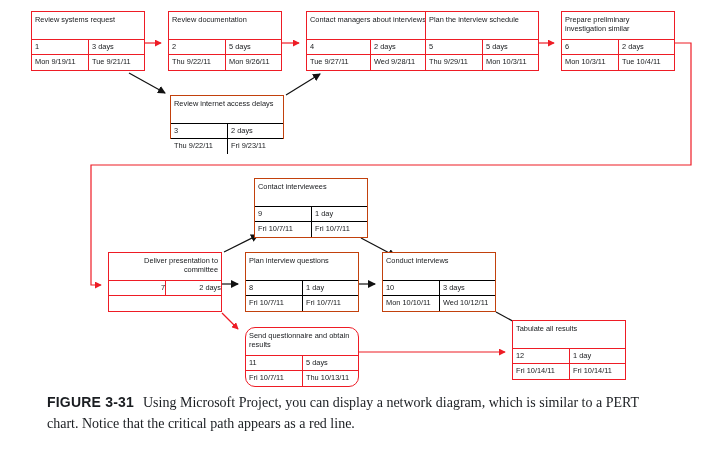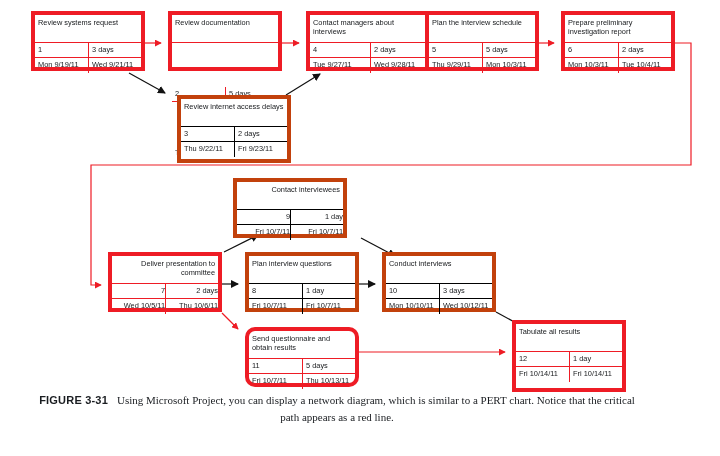--- a/index.html
+++ b/index.html
@@ -12,21 +12,21 @@
     position:relative;
   }
   #stage{position:absolute;left:0;top:0;width:720px;height:456px;}
   #wires{position:absolute;left:0;top:0;width:720px;height:456px;z-index:1;pointer-events:none;}
 
   .task{
     position:absolute;
     z-index:3;
     box-sizing:border-box;
     background:#ffffff;
-    border:4px solid #c2410c;
+    border:1px solid #c2410c;
     display:flex;
     flex-direction:column;
     font-size:7.4px;
     line-height:1.22;
     color:#17191c;
   }
   .task.crit{border-color:#ee1c25;}
   .task .t-name{
     box-sizing:border-box;
     flex:0 0 auto;
@@ -50,27 +50,26 @@
     width:50%;
     padding:2px 0 0 3px;
     overflow:hidden;
     white-space:nowrap;
   }
   .task .t-cell.right{border-left:1px solid #000000;}
   .task.crit .t-cell.right{border-left-color:#ee1c25;}
 
   #caption{
     position:absolute;
-    left:31px;top:392px;width:612px;
+    left:47px;top:392px;width:612px;
     z-index:4;
     font-family:"Liberation Serif", serif;
-    font-size:11px;
+    font-size:14px;
     line-height:1.5;
     color:#1a1d21;
-    text-align:center;
   }
   #caption .fig{font-weight:bold;font-family:"Liberation Sans",sans-serif;letter-spacing:.2px;}
   #caption .gap{display:inline-block;width:9px;}
 </style>
 </head>
 <body>
 
 <div id="stage">
 
   <svg id="wires" viewBox="0 0 720 456">
@@ -115,35 +114,35 @@
 
   <div id="boxes">
       <div class="task crit" style="left: 31px; top: 11px; width: 114px; height: 60px;">
         <div class="t-name">Review systems request</div>
         <div class="t-row mid">
           <div class="t-cell">1</div>
           <div class="t-cell right">3 days</div>
         </div>
         <div class="t-row">
           <div class="t-cell">Mon 9/19/11</div>
-          <div class="t-cell right">Wed 9/21/11</div>
-        </div>
-      </div>
-      <div class="task crit" style="left: 168px; top: 11px; width: 114px; height: 60px; gap: 44px;">
+          <div class="t-cell right">Tue 9/21/11</div>
+        </div>
+      </div>
+      <div class="task crit" style="left: 168px; top: 11px; width: 114px; height: 60px;">
         <div class="t-name">Review documentation</div>
         <div class="t-row mid">
           <div class="t-cell">2</div>
           <div class="t-cell right">5 days</div>
         </div>
         <div class="t-row">
           <div class="t-cell">Thu 9/22/11</div>
           <div class="t-cell right">Mon 9/26/11</div>
         </div>
       </div>
-      <div class="task" style="left: 177px; top: 95px; width: 114px; height: 68px;">
+      <div class="task" style="left: 170px; top: 95px; width: 114px; height: 44px;">
         <div class="t-name">Review internet access delays</div>
         <div class="t-row mid">
           <div class="t-cell">3</div>
           <div class="t-cell right">2 days</div>
         </div>
         <div class="t-row">
           <div class="t-cell">Thu 9/22/11</div>
           <div class="t-cell right">Fri 9/23/11</div>
         </div>
       </div>
@@ -163,53 +162,49 @@
         <div class="t-row mid">
           <div class="t-cell">5</div>
           <div class="t-cell right">5 days</div>
         </div>
         <div class="t-row">
           <div class="t-cell">Thu 9/29/11</div>
           <div class="t-cell right">Mon 10/3/11</div>
         </div>
       </div>
       <div class="task crit" style="left: 561px; top: 11px; width: 114px; height: 60px;">
-        <div class="t-name">Prepare preliminary investigation report</div>
+        <div class="t-name">Prepare preliminary investigation similar</div>
         <div class="t-row mid">
           <div class="t-cell">6</div>
           <div class="t-cell right">2 days</div>
         </div>
         <div class="t-row">
           <div class="t-cell">Mon 10/3/11</div>
           <div class="t-cell right">Tue 10/4/11</div>
         </div>
       </div>
       <div class="task crit" style="left: 108px; top: 252px; width: 114px; height: 60px; text-align: right;">
         <div class="t-name">Deliver presentation to committee</div>
         <div class="t-row mid">
           <div class="t-cell">7</div>
           <div class="t-cell right">2 days</div>
         </div>
-        <div class="t-row">
-          <div class="t-cell">Wed 10/5/11</div>
-          <div class="t-cell right">Thu 10/6/11</div>
-        </div>
       </div>
       <div class="task" style="left: 245px; top: 252px; width: 114px; height: 60px;">
         <div class="t-name">Plan interview questions</div>
         <div class="t-row mid">
           <div class="t-cell">8</div>
           <div class="t-cell right">1 day</div>
         </div>
         <div class="t-row">
           <div class="t-cell">Fri 10/7/11</div>
           <div class="t-cell right">Fri 10/7/11</div>
         </div>
       </div>
-      <div class="task" style="left: 233px; top: 178px; width: 114px; height: 60px; text-align: right;">
+      <div class="task" style="left: 254px; top: 178px; width: 114px; height: 60px;">
         <div class="t-name">Contact interviewees</div>
         <div class="t-row mid">
           <div class="t-cell">9</div>
           <div class="t-cell right">1 day</div>
         </div>
         <div class="t-row">
           <div class="t-cell">Fri 10/7/11</div>
           <div class="t-cell right">Fri 10/7/11</div>
         </div>
       </div>
@@ -228,21 +223,21 @@
         <div class="t-name">Send questionnaire and obtain results</div>
         <div class="t-row mid">
           <div class="t-cell">11</div>
           <div class="t-cell right">5 days</div>
         </div>
         <div class="t-row">
           <div class="t-cell">Fri 10/7/11</div>
           <div class="t-cell right">Thu 10/13/11</div>
         </div>
       </div>
-      <div class="task crit" style="left: 512px; top: 320px; width: 114px; height: 72px;">
+      <div class="task crit" style="left: 512px; top: 320px; width: 114px; height: 60px;">
         <div class="t-name">Tabulate all results</div>
         <div class="t-row mid">
           <div class="t-cell">12</div>
           <div class="t-cell right">1 day</div>
         </div>
         <div class="t-row">
           <div class="t-cell">Fri 10/14/11</div>
           <div class="t-cell right">Fri 10/14/11</div>
         </div>
       </div>

